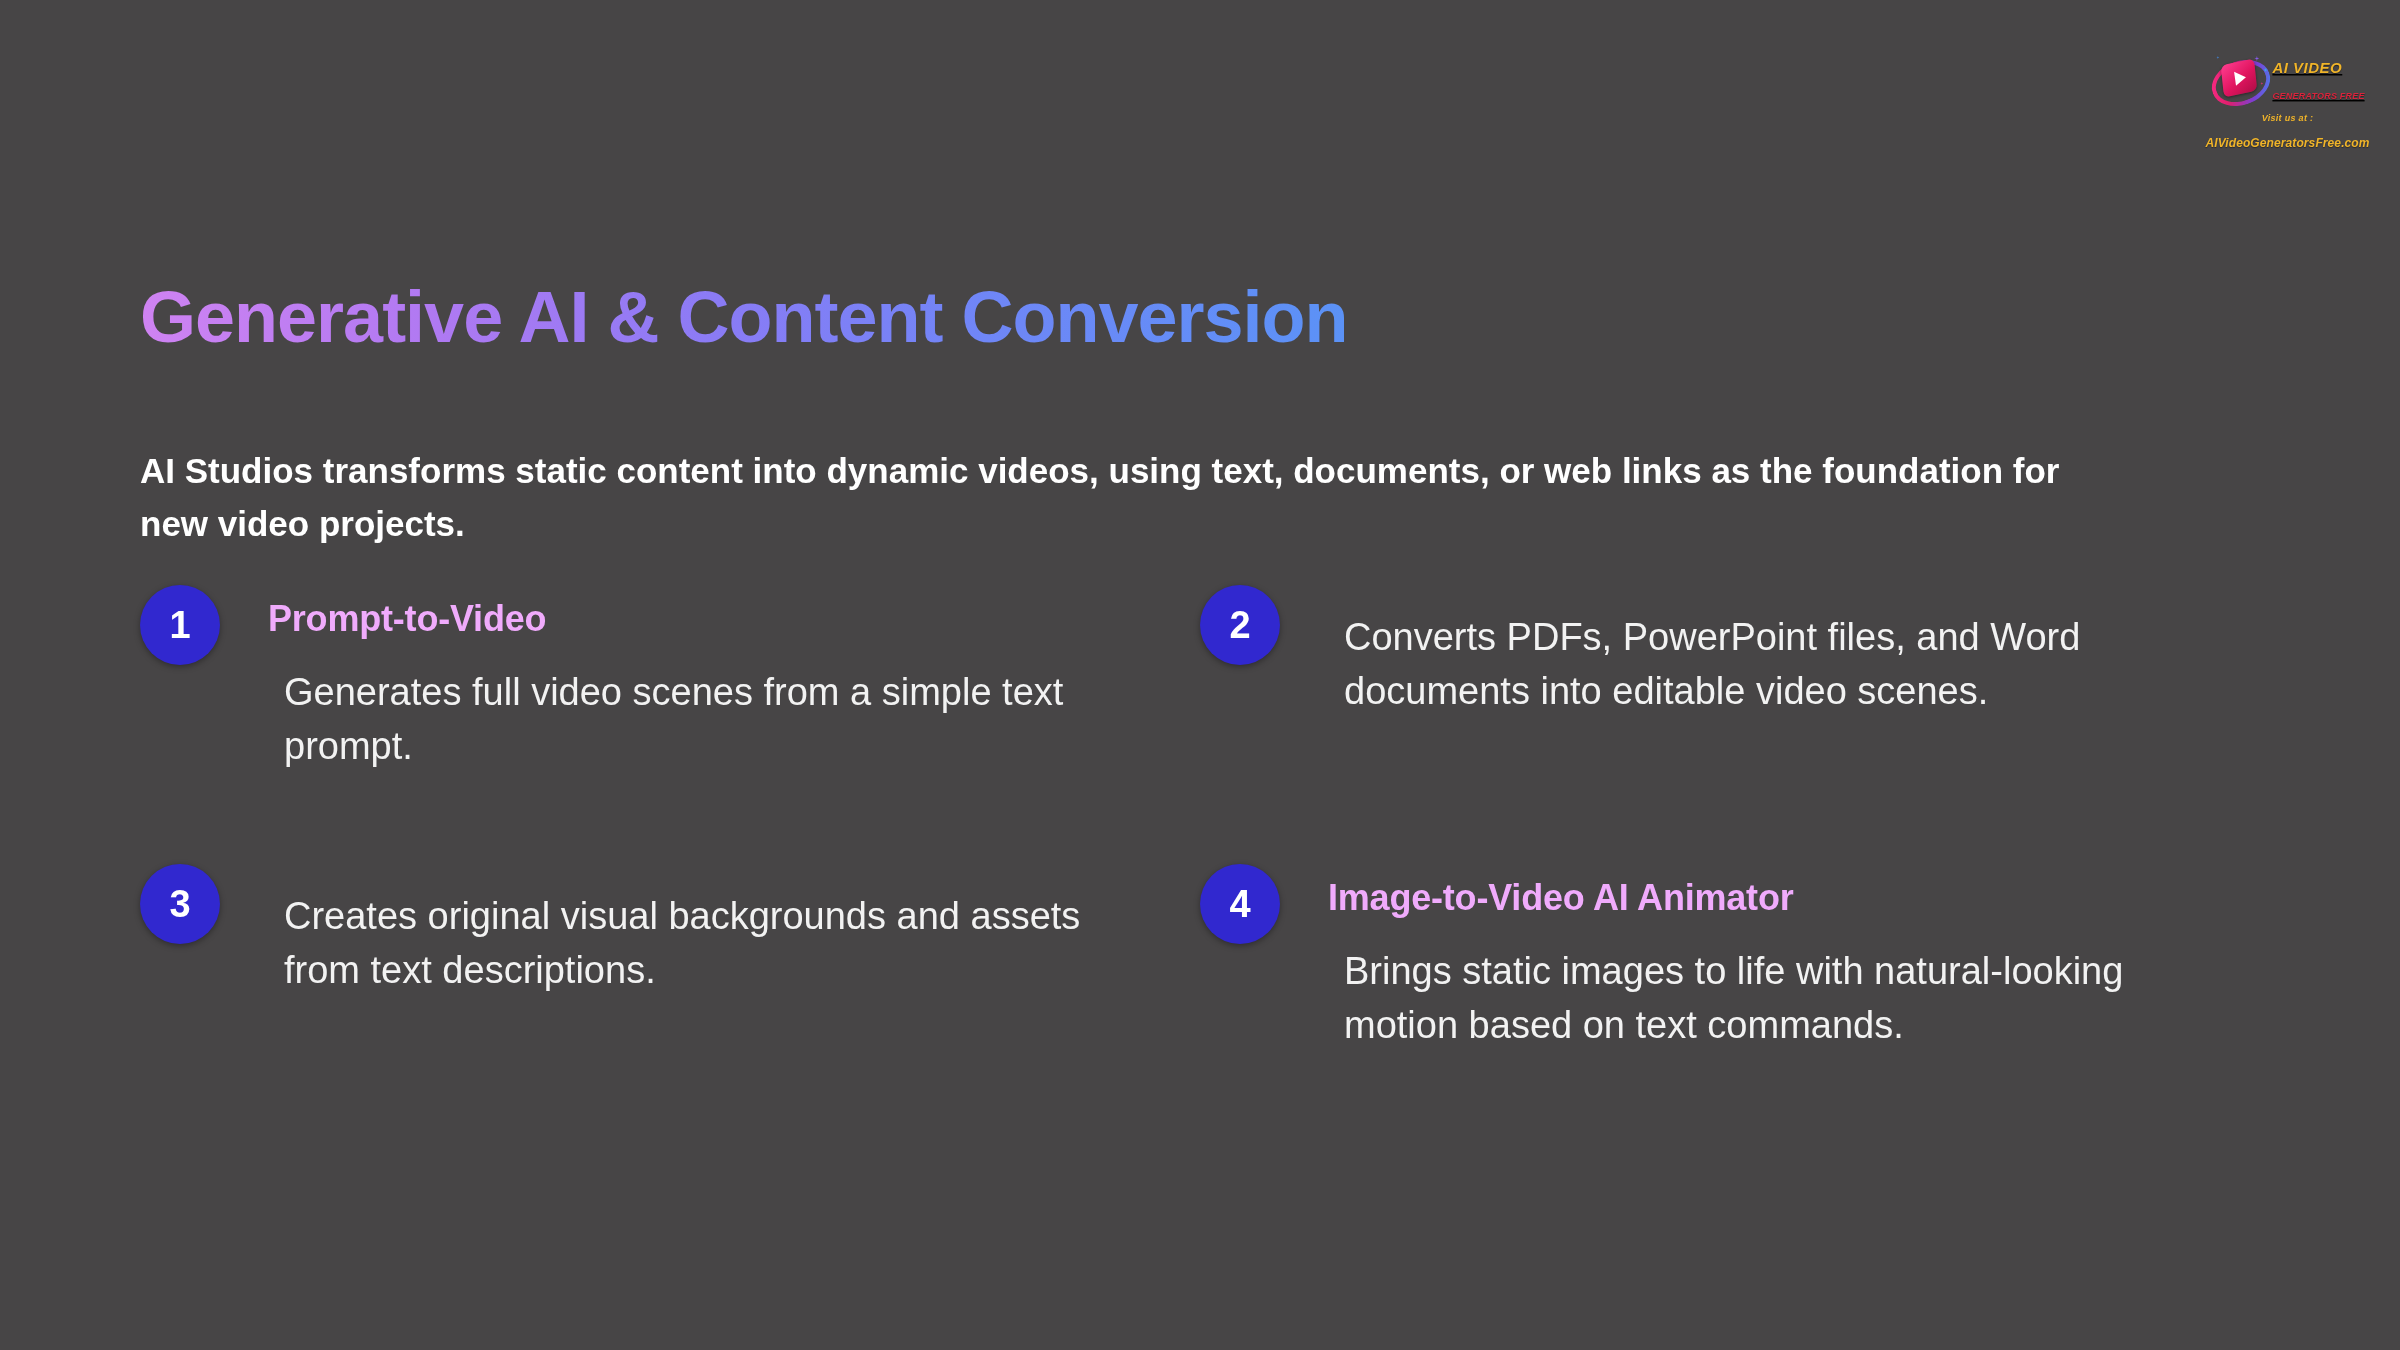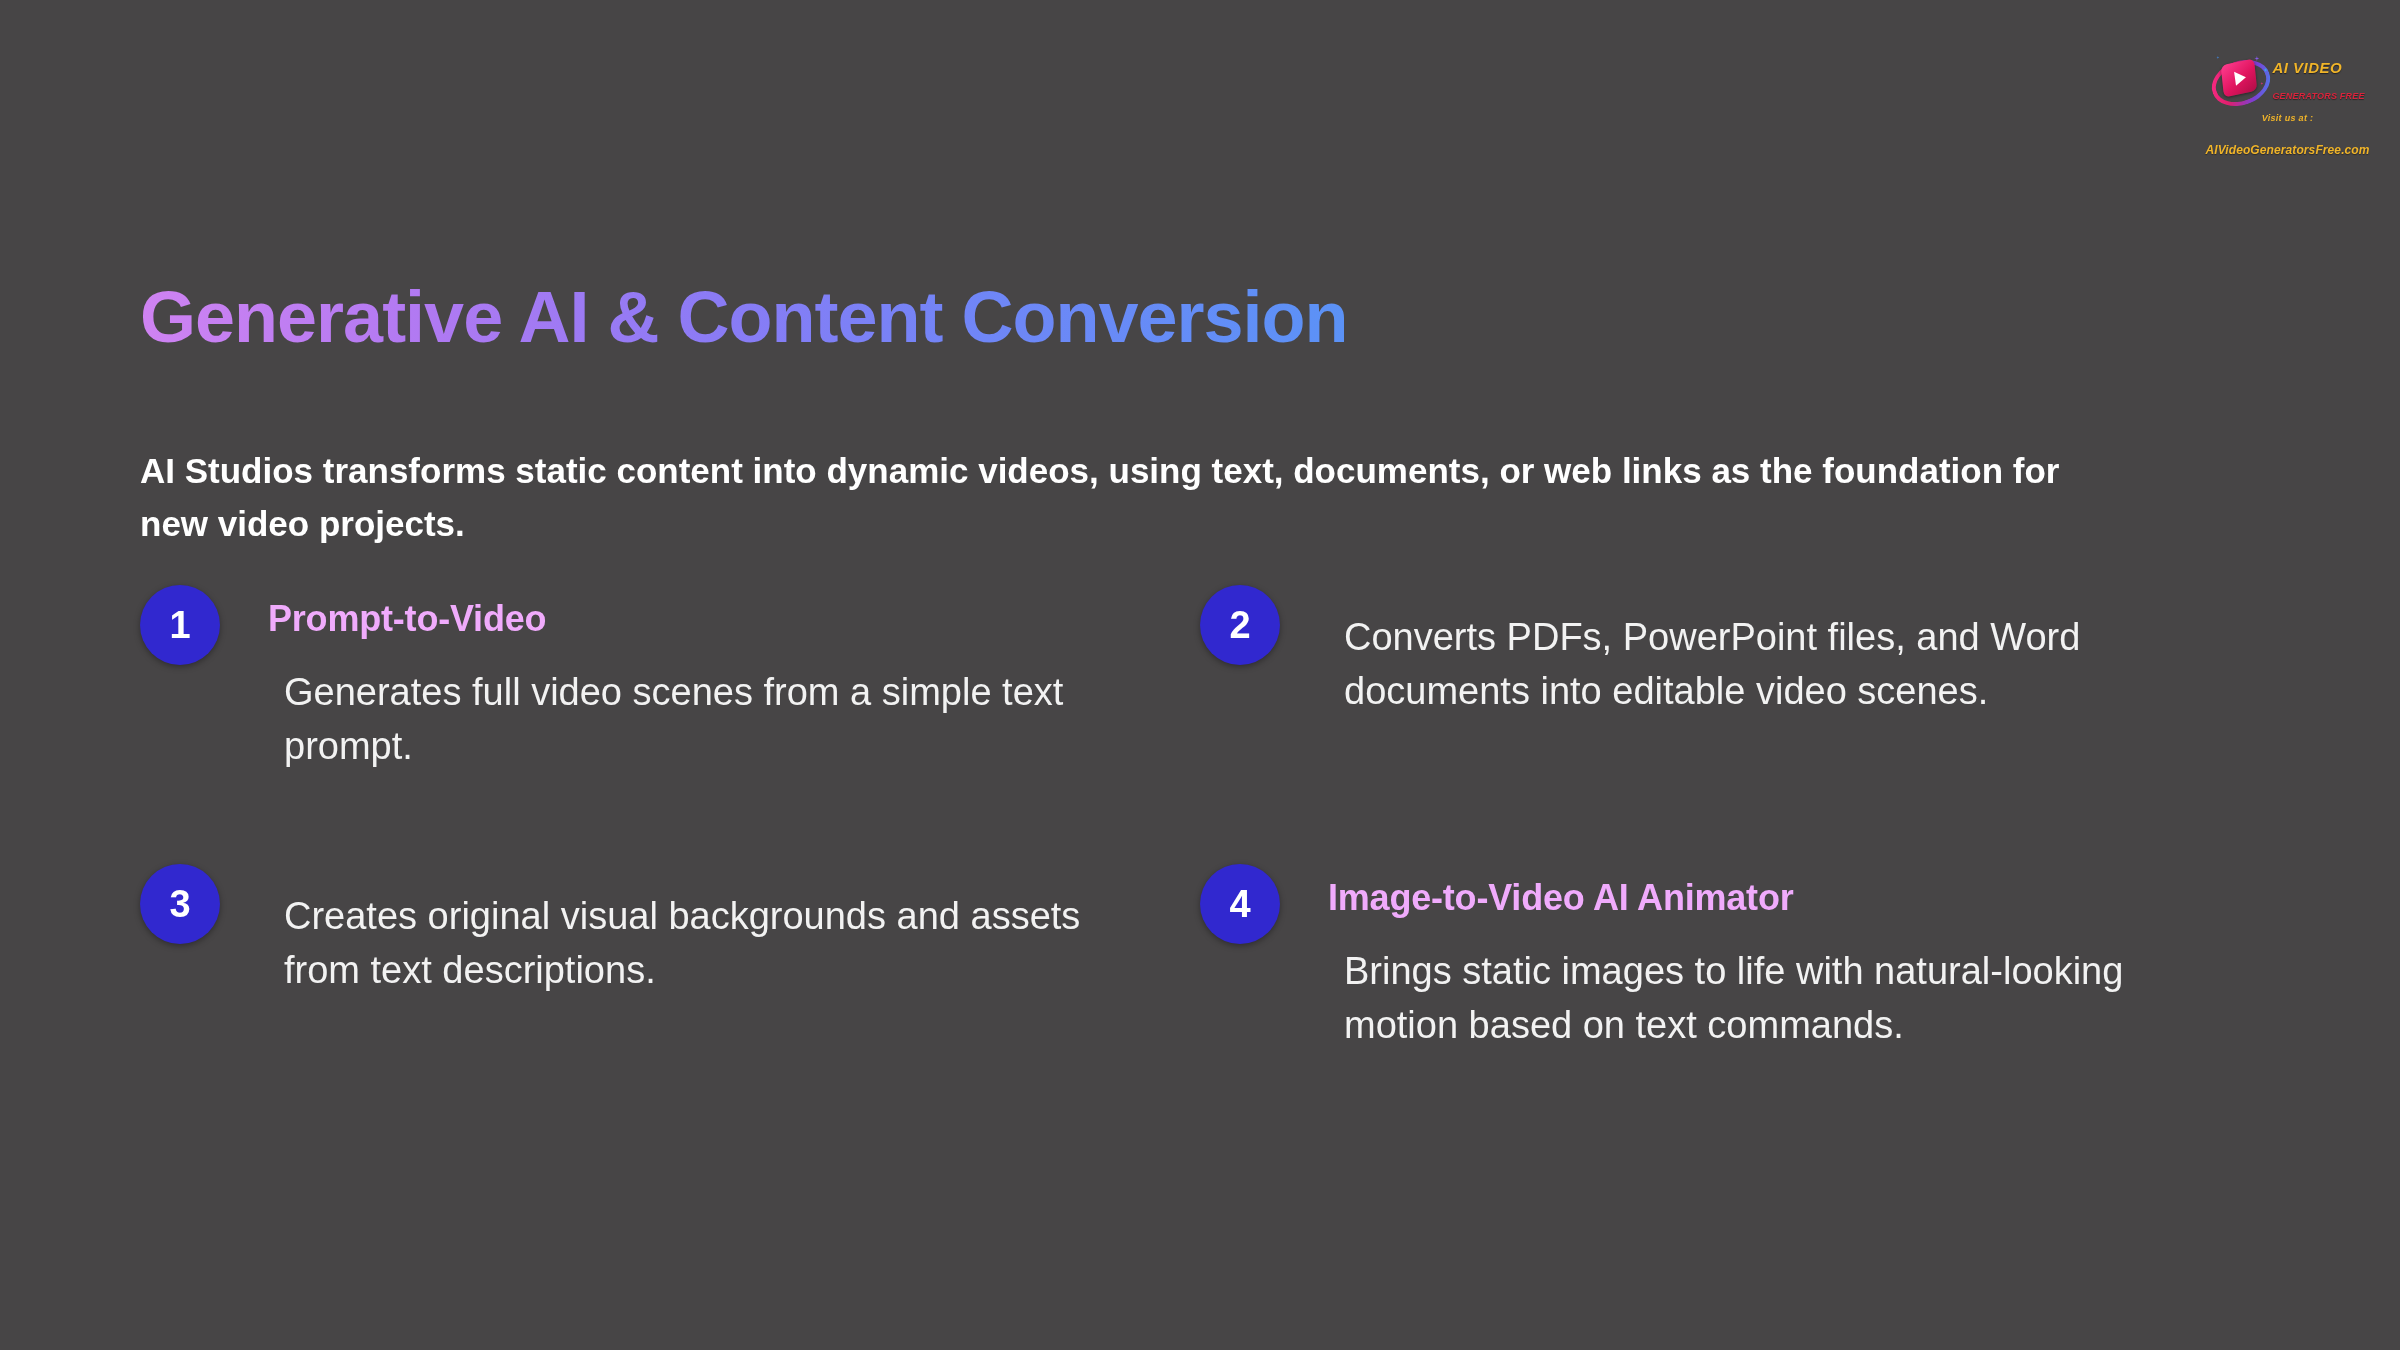--- a/index.html
+++ b/index.html
@@ -84,21 +84,21 @@
     width: 5px;
     height: 5px;
     background: #8a5cf0;
     clip-path: polygon(50% 0%, 60% 40%, 100% 50%, 60% 60%, 50% 100%, 40% 60%, 0% 50%, 40% 40%);
   }
   .sp.a { left: 44px; top: 2px;  background: #8a5cf0; }
   .sp.b { left: 53px; top: 14px; background: #2fb7f0; width: 4px; height: 4px; }
   .sp.c { left: 50px; top: 28px; background: #ff2d88; width: 3px; height: 3px; }
   .sp.d { left: 6px;  top: 2px;  background: #3f8ff2; width: 3px; height: 3px; }
 
-  .wm-words { text-align: left; line-height: 1; }
+  .wm-words { text-align: left; line-height: 1; text-decoration: underline; }
   .wm-ai-video {
     font-size: 15px;
     font-weight: bold;
     font-style: italic;
     color: #f0b429;
     letter-spacing: .5px;
     text-shadow: 0 1px 1px rgba(0,0,0,.5);
   }
   .wm-gen-free {
     font-size: 9px;
@@ -111,21 +111,21 @@
   }
   .wm-visit {
     margin-top: 5px;
     font-size: 9px;
     font-weight: bold;
     font-style: italic;
     color: #f0b429;
     letter-spacing: .3px;
   }
   .wm-url {
-    margin-top: 20px;
+    margin-top: 13px;
     font-size: 12px;
     font-weight: bold;
     font-style: italic;
     color: #f0b429;
     letter-spacing: .1px;
     text-shadow: 0 1px 1px rgba(0,0,0,.4);
   }
 
   
   .headline {

